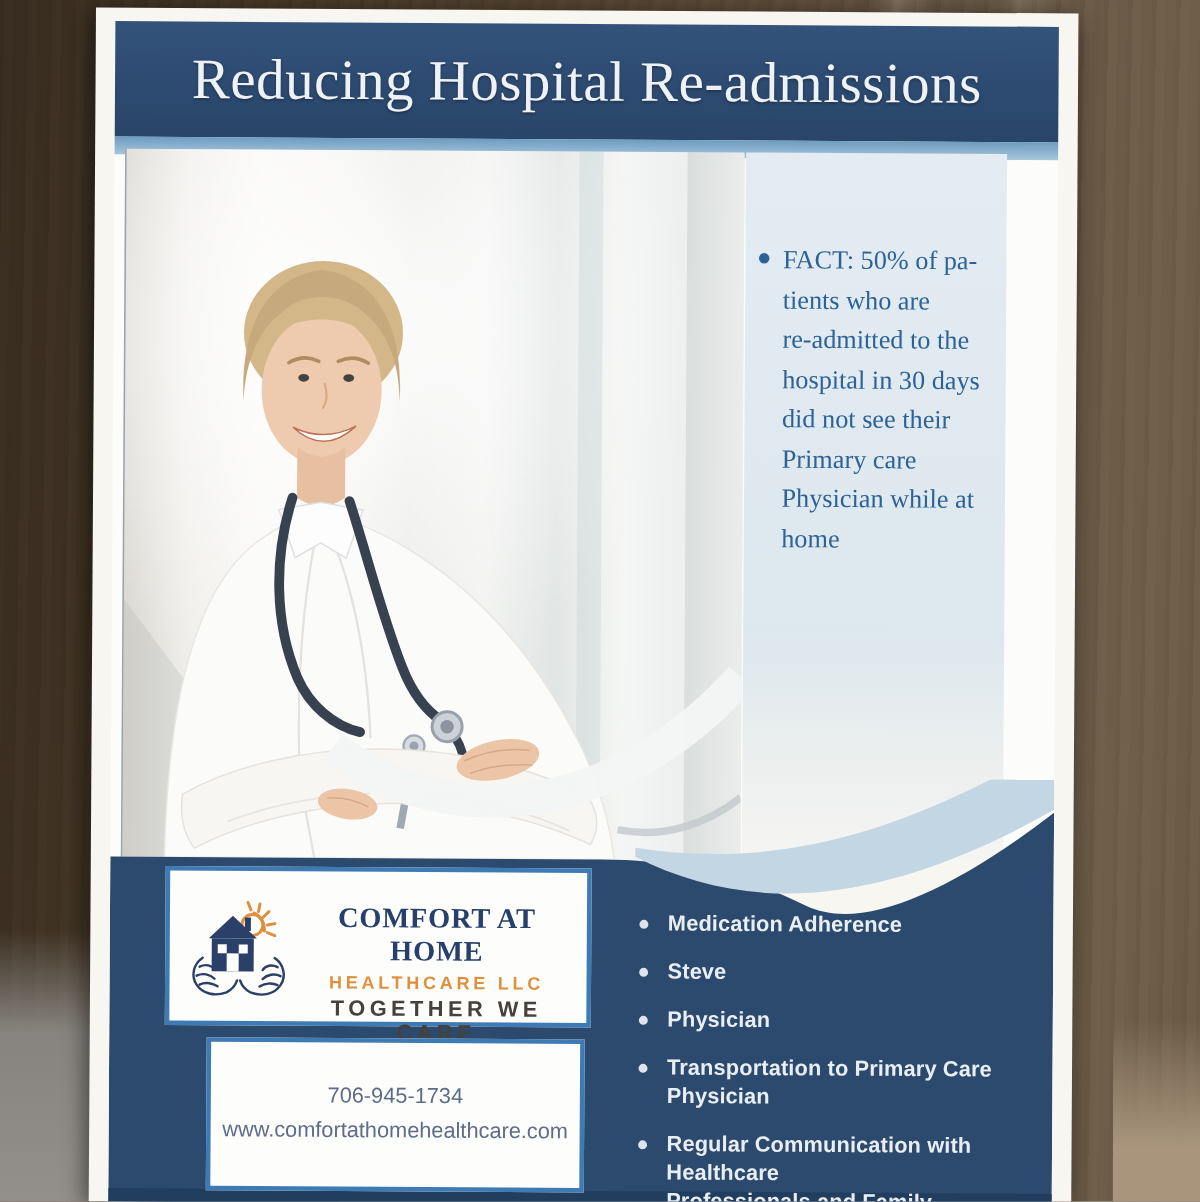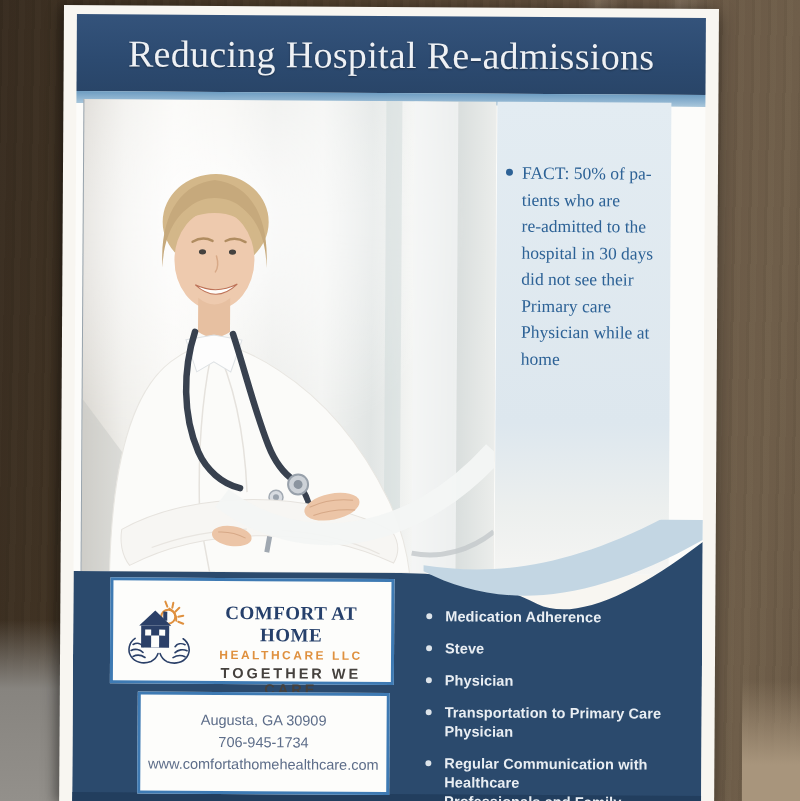--- a/index.html
+++ b/index.html
@@ -220,21 +220,20 @@
       </g>
     </svg>
     <div class="logo-text">
       <div class="logo-l1">COMFORT AT HOME</div>
       <div class="logo-l2">HEALTHCARE LLC</div>
       <div class="logo-l3">TOGETHER WE CARE</div>
     </div>
   </div>
 
   <div class="contact-box">
-    <div>Augusta, GA 30909</div>
     <div>706-945-1734</div>
     <div class="site">www.comfortathomehealthcare.com</div>
   </div>
 
   <ul class="care-list">
     <li class="care-item">
       <span class="care-dot"></span>
       <span class="care-text">Medication Adherence</span>
     </li>
     <li class="care-item">

